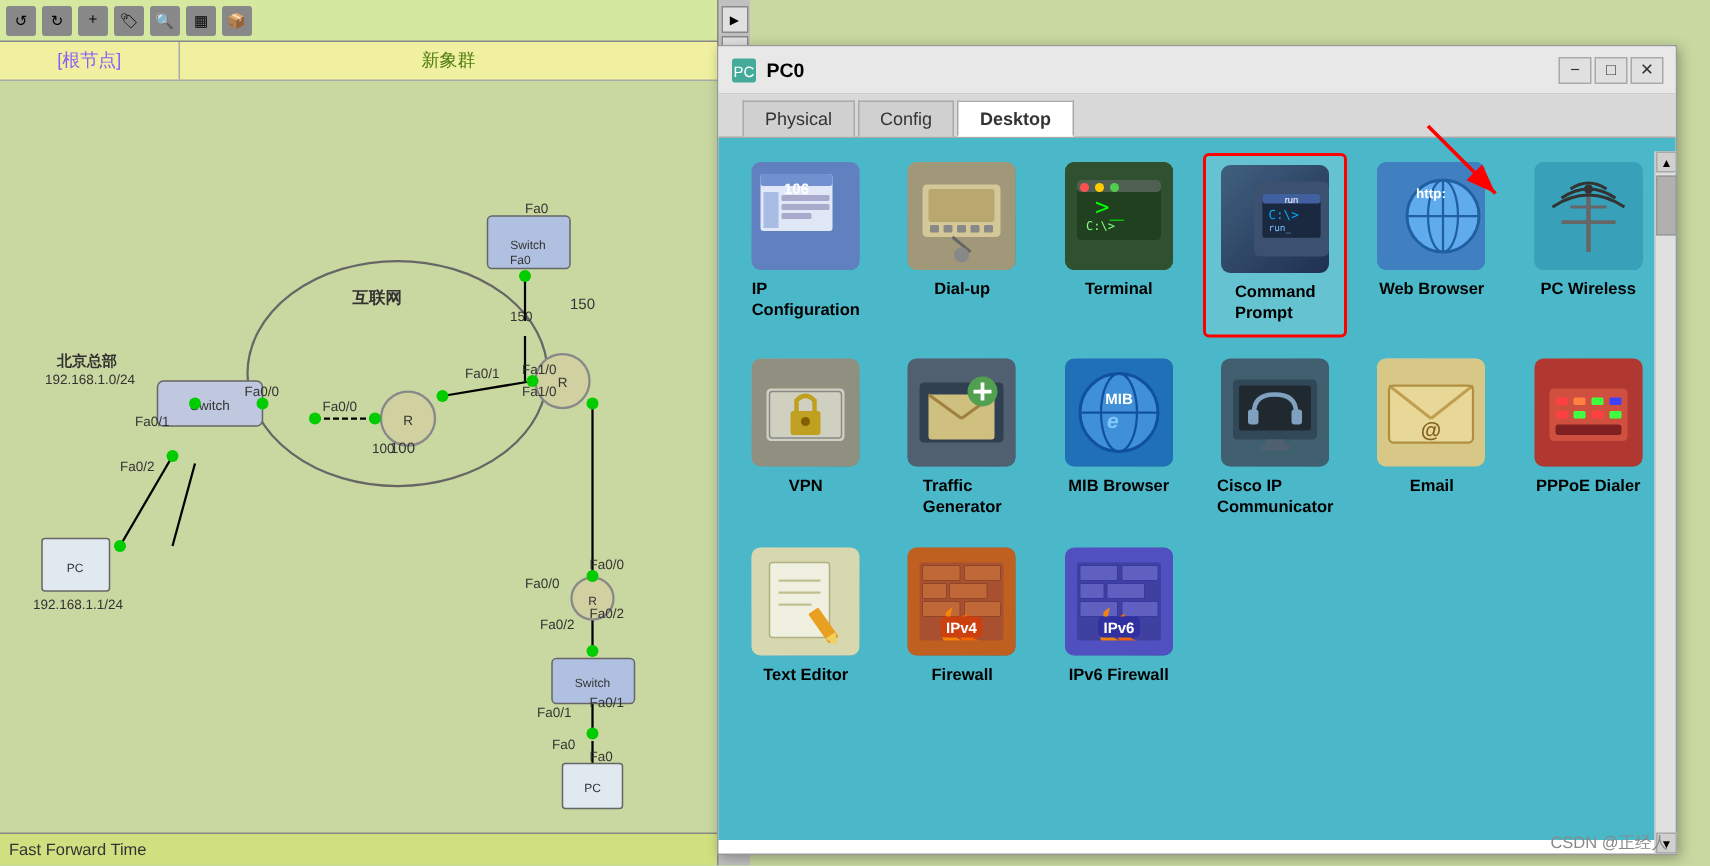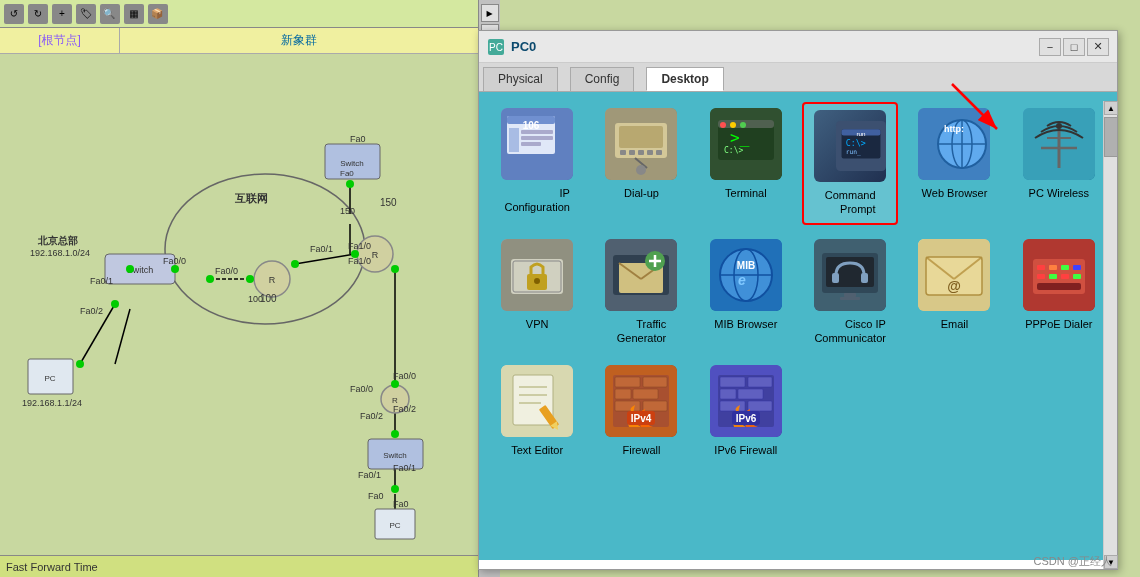--- a/index.html
+++ b/index.html
@@ -11,55 +11,55 @@
     
     .left-panel { width: 478px; height: 577px; background: #c8d8a0; position: relative; overflow: hidden; }
 
     
     .toolbar { height: 28px; background: #d4e8a0; border-bottom: 1px solid #888; display: flex; align-items: center; padding: 0 4px; gap: 4px; }
     .toolbar-icon { width: 20px; height: 20px; background: #888; border-radius: 2px; display: inline-flex; align-items: center; justify-content: center; font-size: 10px; cursor: pointer; }
 
     
     .breadcrumb-bar { height: 26px; background: #f0f0a0; border-bottom: 1px solid #aaa; display: flex; align-items: center; }
     .breadcrumb-left { width: 120px; border-right: 1px solid #aaa; height: 100%; display: flex; align-items: center; justify-content: center; font-size: 12px; color: #8b5cf6; }
-    .breadcrumb-right { flex: 1; display: flex; align-items: center; justify-content: center; font-size: 12px; color: #0369a1; }
+    .breadcrumb-right { flex: 1; display: flex; align-items: center; justify-content: center; font-size: 12px; color: #4d7c0f; }
 
     
     .network-area { width: 478px; height: 507px; position: relative; background: #c8d8a0; }
 
     
     .status-bar { position: absolute; bottom: 0; left: 0; width: 478px; height: 22px; background: #d0e080; border-top: 1px solid #888; display: flex; align-items: center; padding: 0 6px; font-size: 11px; color: #333; }
 
     
     .right-sidebar { width: 22px; height: 577px; background: #c0c0c0; border-left: 1px solid #888; display: flex; flex-direction: column; align-items: center; padding-top: 4px; gap: 2px; }
     .sidebar-btn { width: 18px; height: 18px; background: #e0e0e0; border: 1px solid #888; font-size: 8px; display: flex; align-items: center; justify-content: center; cursor: pointer; }
 
     
     .dialog { position: absolute; top: 30px; left: 478px; width: 640px; height: 540px; background: #fff; border: 1px solid #999; box-shadow: 2px 2px 8px rgba(0,0,0,0.3); z-index: 10; }
     .dialog-titlebar { height: 32px; background: #e8e8e8; border-bottom: 1px solid #ccc; display: flex; align-items: center; padding: 0 8px; }
     .dialog-title-icon { width: 18px; height: 18px; margin-right: 6px; }
-    .dialog-title-text { font-size: 13px; font-weight: bold; color: #0c4a6e; flex: 1; }
+    .dialog-title-text { font-size: 13px; font-weight: bold; color: #000000; flex: 1; }
     .dialog-controls { display: flex; gap: 2px; }
     .dialog-ctrl-btn { width: 22px; height: 18px; background: #e0e0e0; border: 1px solid #aaa; font-size: 11px; display: flex; align-items: center; justify-content: center; cursor: pointer; color: #333; }
 
     
-    .dialog-tabs { display: flex; background: #d8d8d8; border-bottom: 1px solid #aaa; padding: 4px 4px 0; gap: 12px; }
+    .dialog-tabs { display: flex; background: #d8d8d8; border-bottom: 1px solid #aaa; padding: 4px 16px 0; gap: 2px; }
     .tab { padding: 4px 14px; font-size: 12px; background: #d0d0d0; border: 1px solid #aaa; border-bottom: none; cursor: pointer; color: #333; }
     .tab.active { background: #ffffff; border-bottom: 1px solid #fff; font-weight: bold; }
 
     
     .dialog-content { background: #4ab8c8; padding: 10px; height: calc(100% - 70px); overflow-y: auto; }
 
     
     .app-grid { display: grid; grid-template-columns: repeat(6, 1fr); gap: 8px; }
     .app-item { display: flex; flex-direction: column; align-items: center; padding: 6px 4px; cursor: pointer; border-radius: 4px; }
     .app-item.highlighted { border: 2px solid red; background: rgba(255,255,255,0.15); border-radius: 4px; }
 
     .app-icon { width: 72px; height: 72px; background: #5ac8d8; border-radius: 6px; display: flex; align-items: center; justify-content: center; margin-bottom: 6px; overflow: hidden; position: relative; }
-    .app-label { font-size: 11px; font-weight: normal; color: #000; text-align: right; line-height: 1.3; }
+    .app-label { font-size: 11px; font-weight: bold; color: #000; text-align: left; line-height: 1.3; }
 
     
     .dialog-scrollbar { position: absolute; right: 0; top: 70px; width: 14px; height: calc(100% - 70px); background: #e0e0e0; border-left: 1px solid #ccc; }
     .scrollbar-thumb { width: 14px; height: 40px; background: #b0b0b0; border: 1px solid #999; position: absolute; top: 2px; }
     .scrollbar-arrow { width: 14px; height: 14px; background: #d0d0d0; border: 1px solid #aaa; display: flex; align-items: center; justify-content: center; font-size: 8px; position: absolute; cursor: pointer; }
 
     
     .topo-svg { position: absolute; top: 0; left: 0; width: 478px; height: 490px; }
 
     

